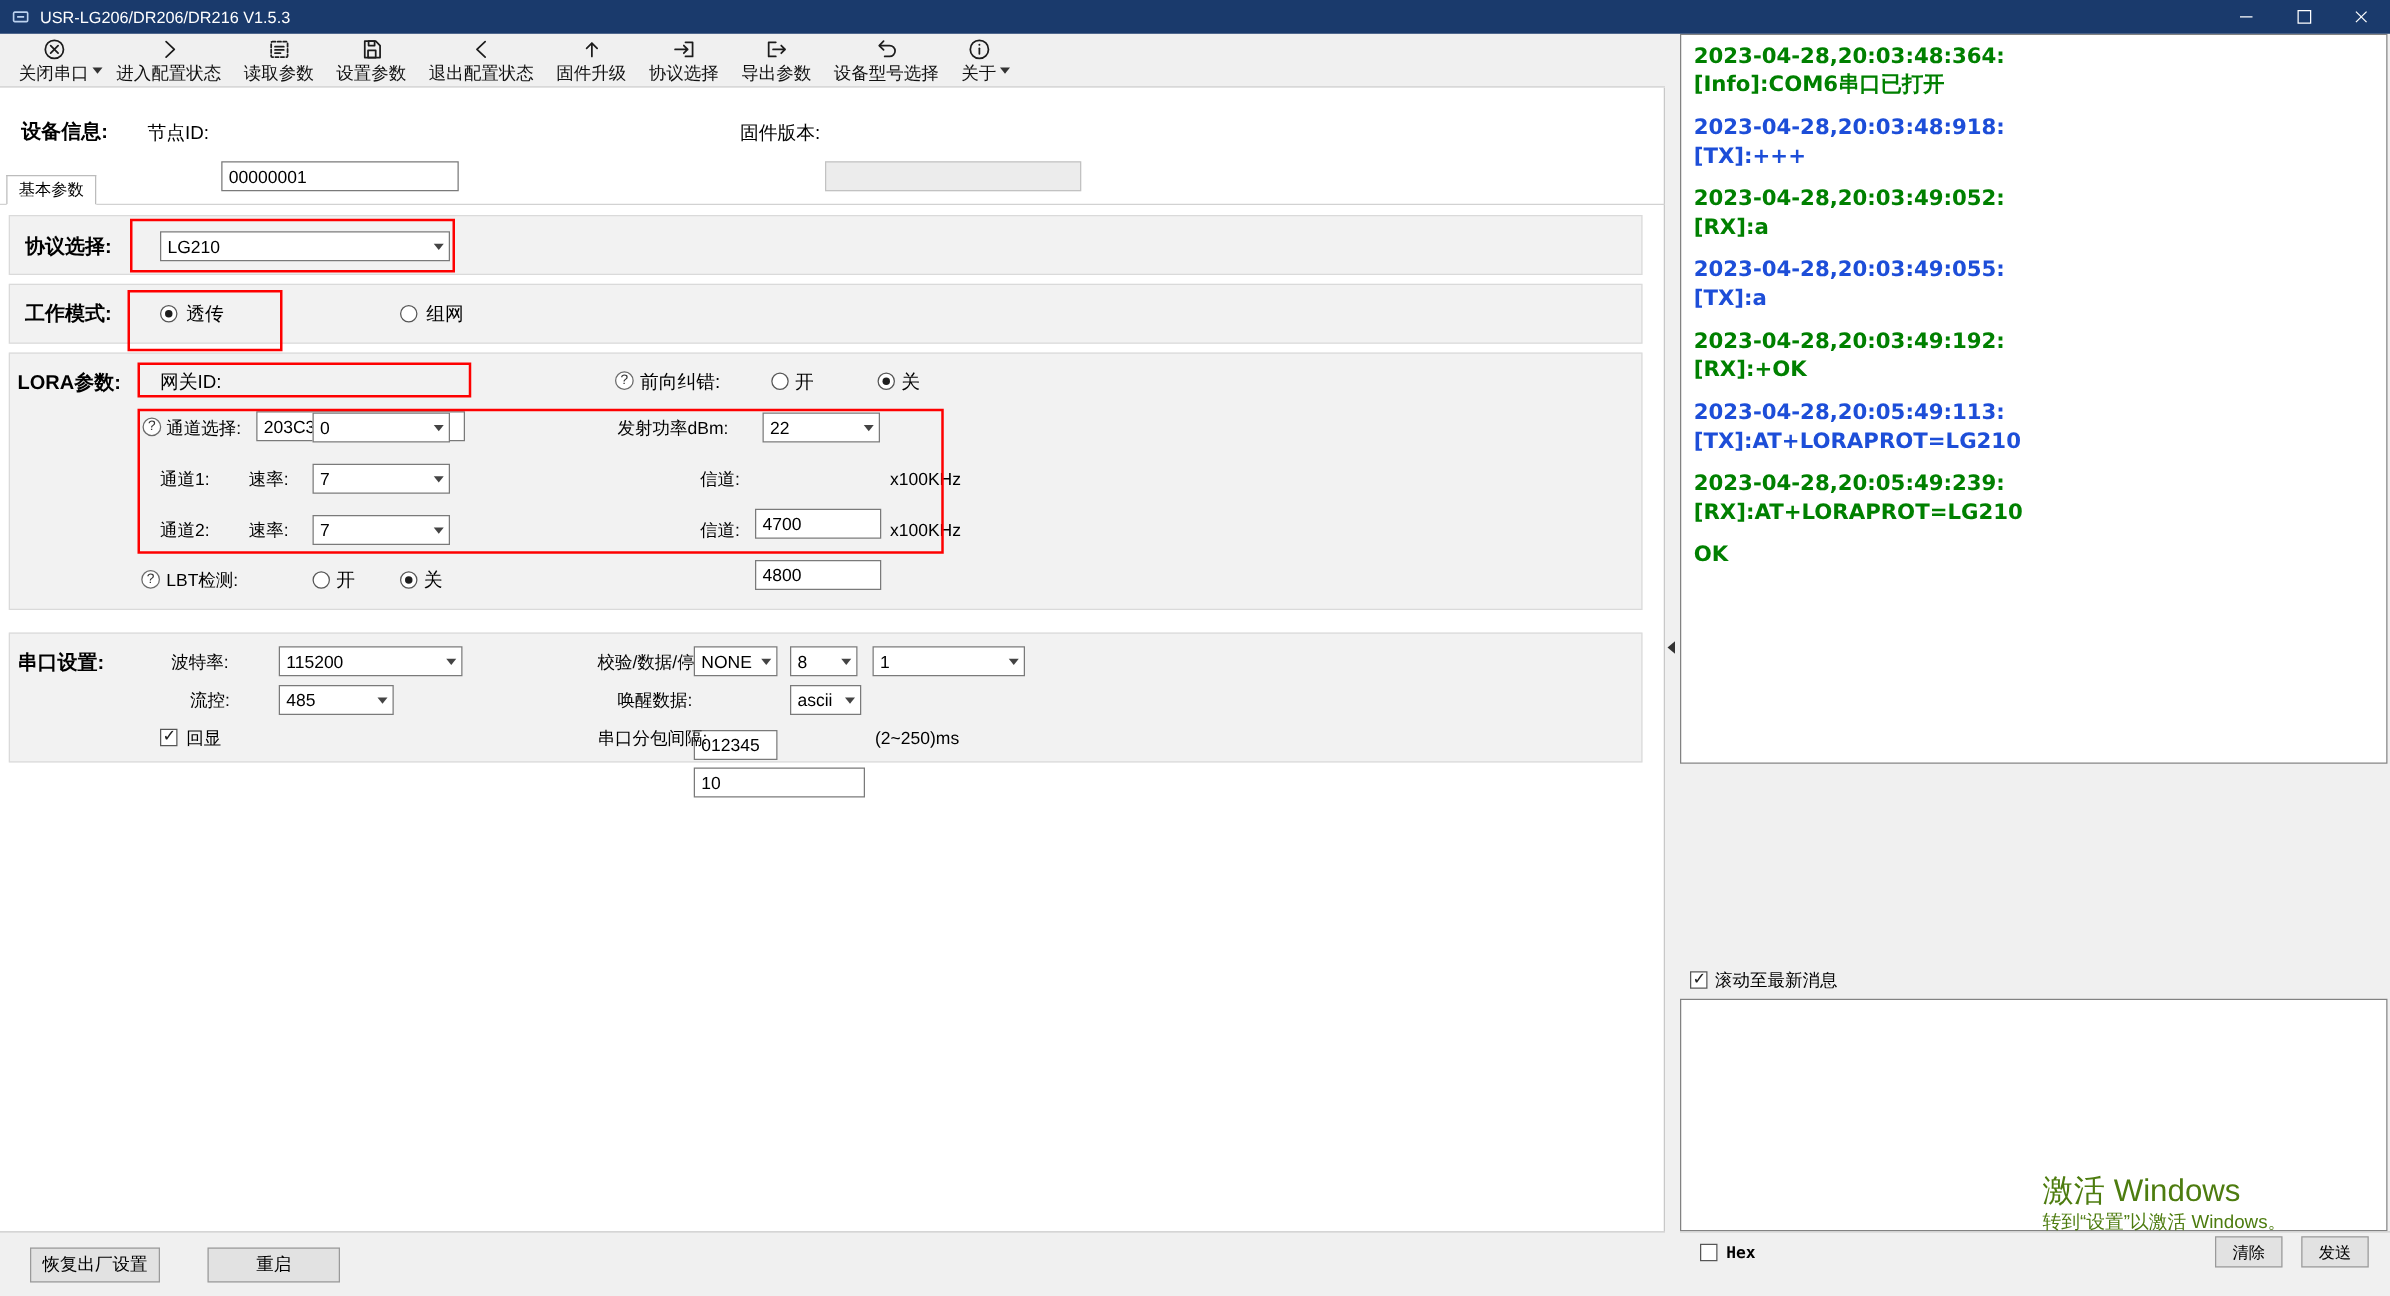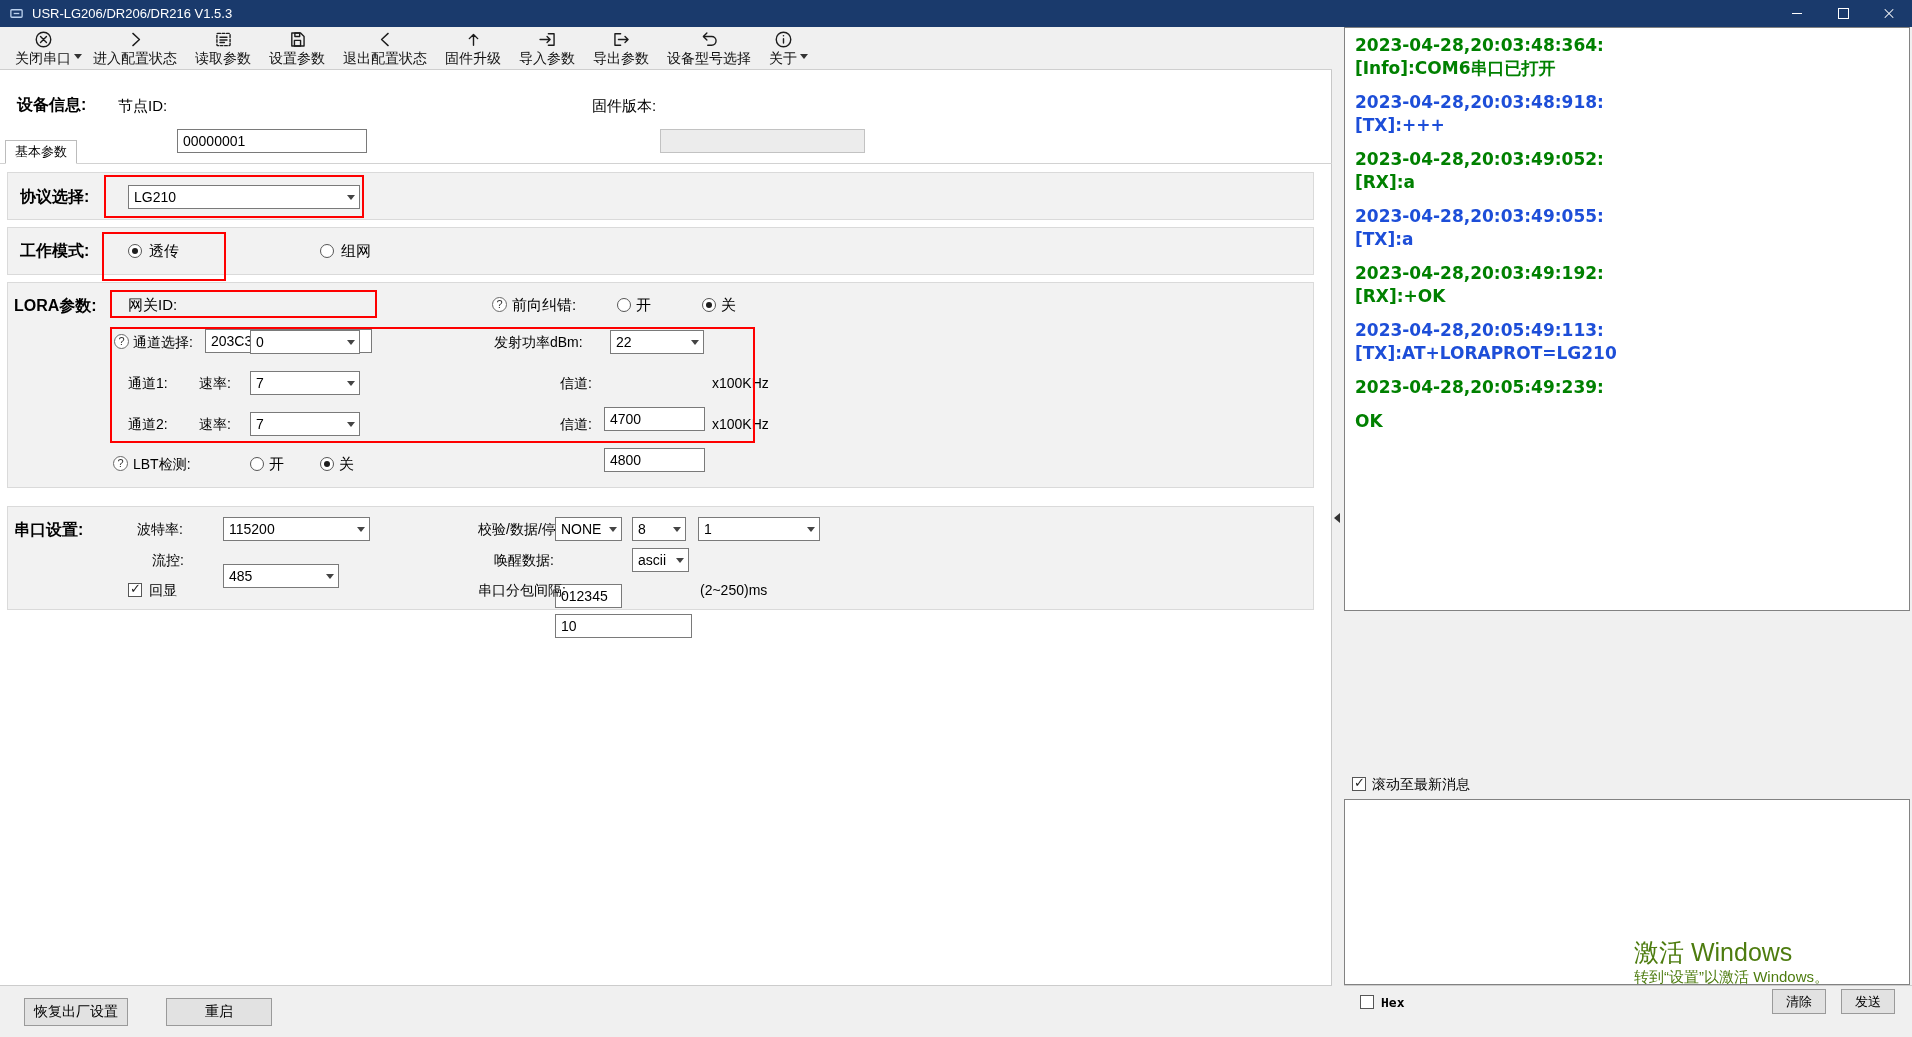--- a/index.html
+++ b/index.html
@@ -124,21 +124,21 @@
     <svg viewBox="0 0 24 24">
       <path d="M12 18.5 V6.5 M7.2 11 L12 6.2 L16.8 11"></path>
     </svg>
     <span class="tb-label">固件升级</span>
   </div>
   <div class="tb-item">
     <svg viewBox="0 0 24 24">
       <path d="M13 5.5 H19.5 V18.5 H13"></path>
       <path d="M3.5 12 H15 M11.5 8.5 L15 12 L11.5 15.5"></path>
     </svg>
-    <span class="tb-label">导入参数</span>
+    <span class="tb-label">协议选择</span>
   </div>
   <div class="tb-item">
     <svg viewBox="0 0 24 24">
       <path d="M11 5.5 H4.5 V18.5 H11"></path>
       <path d="M8.5 12 H19.5 M16 8.5 L19.5 12 L16 15.5"></path>
     </svg>
     <span class="tb-label">导出参数</span>
   </div>
   <div class="tb-item">
     <svg viewBox="0 0 24 24">
@@ -252,21 +252,21 @@
   <div class="combo" style="left:632px;top:447px;width:54px;">
     <span class="combo-text">8</span>
     <span class="combo-caret"></span>
   </div>
   <div class="combo" style="left:698px;top:447px;width:122px;">
     <span class="combo-text">1</span>
     <span class="combo-caret"></span>
   </div>
 
   <span class="slbl" style="left:152px;top:482px;">流控:</span>
-  <div class="combo" style="left:223px;top:478px;width:116px;margin-top:16px;">
+  <div class="combo" style="left:223px;top:478px;width:92px;">
     <span class="combo-text">485</span>
     <span class="combo-caret"></span>
   </div>
   <span class="slbl" style="left:494px;top:482px;">唤醒数据:</span>
   <input class="win-input" style="left: 555px; top: 478px; width: 67px;" value="012345">
   <div class="combo" style="left:632px;top:478px;width:57px;">
     <span class="combo-text">ascii</span>
     <span class="combo-caret"></span>
   </div>
 
@@ -306,20 +306,21 @@
   <div class="log-entry green">
     <div>2023-04-28,20:03:49:192:</div>
     <div>[RX]:+OK</div>
   </div>
   <div class="log-entry blue">
     <div>2023-04-28,20:05:49:113:</div>
     <div>[TX]:AT+LORAPROT=LG210</div>
   </div>
   <div class="log-entry green">
     <div>2023-04-28,20:05:49:239:</div>
+    <div>[RX]:AT+LORAPROT=LG210</div>
   </div>
   <div class="log-entry green">
     <div></div>
     <div>OK</div>
   </div>
 </div>
 
 <span class="chk checked" style="left:1352px;top:777px;z-index:2;"></span>
 <span class="slbl" style="left:1372px;top:776px;z-index:2;">滚动至最新消息</span>
 

